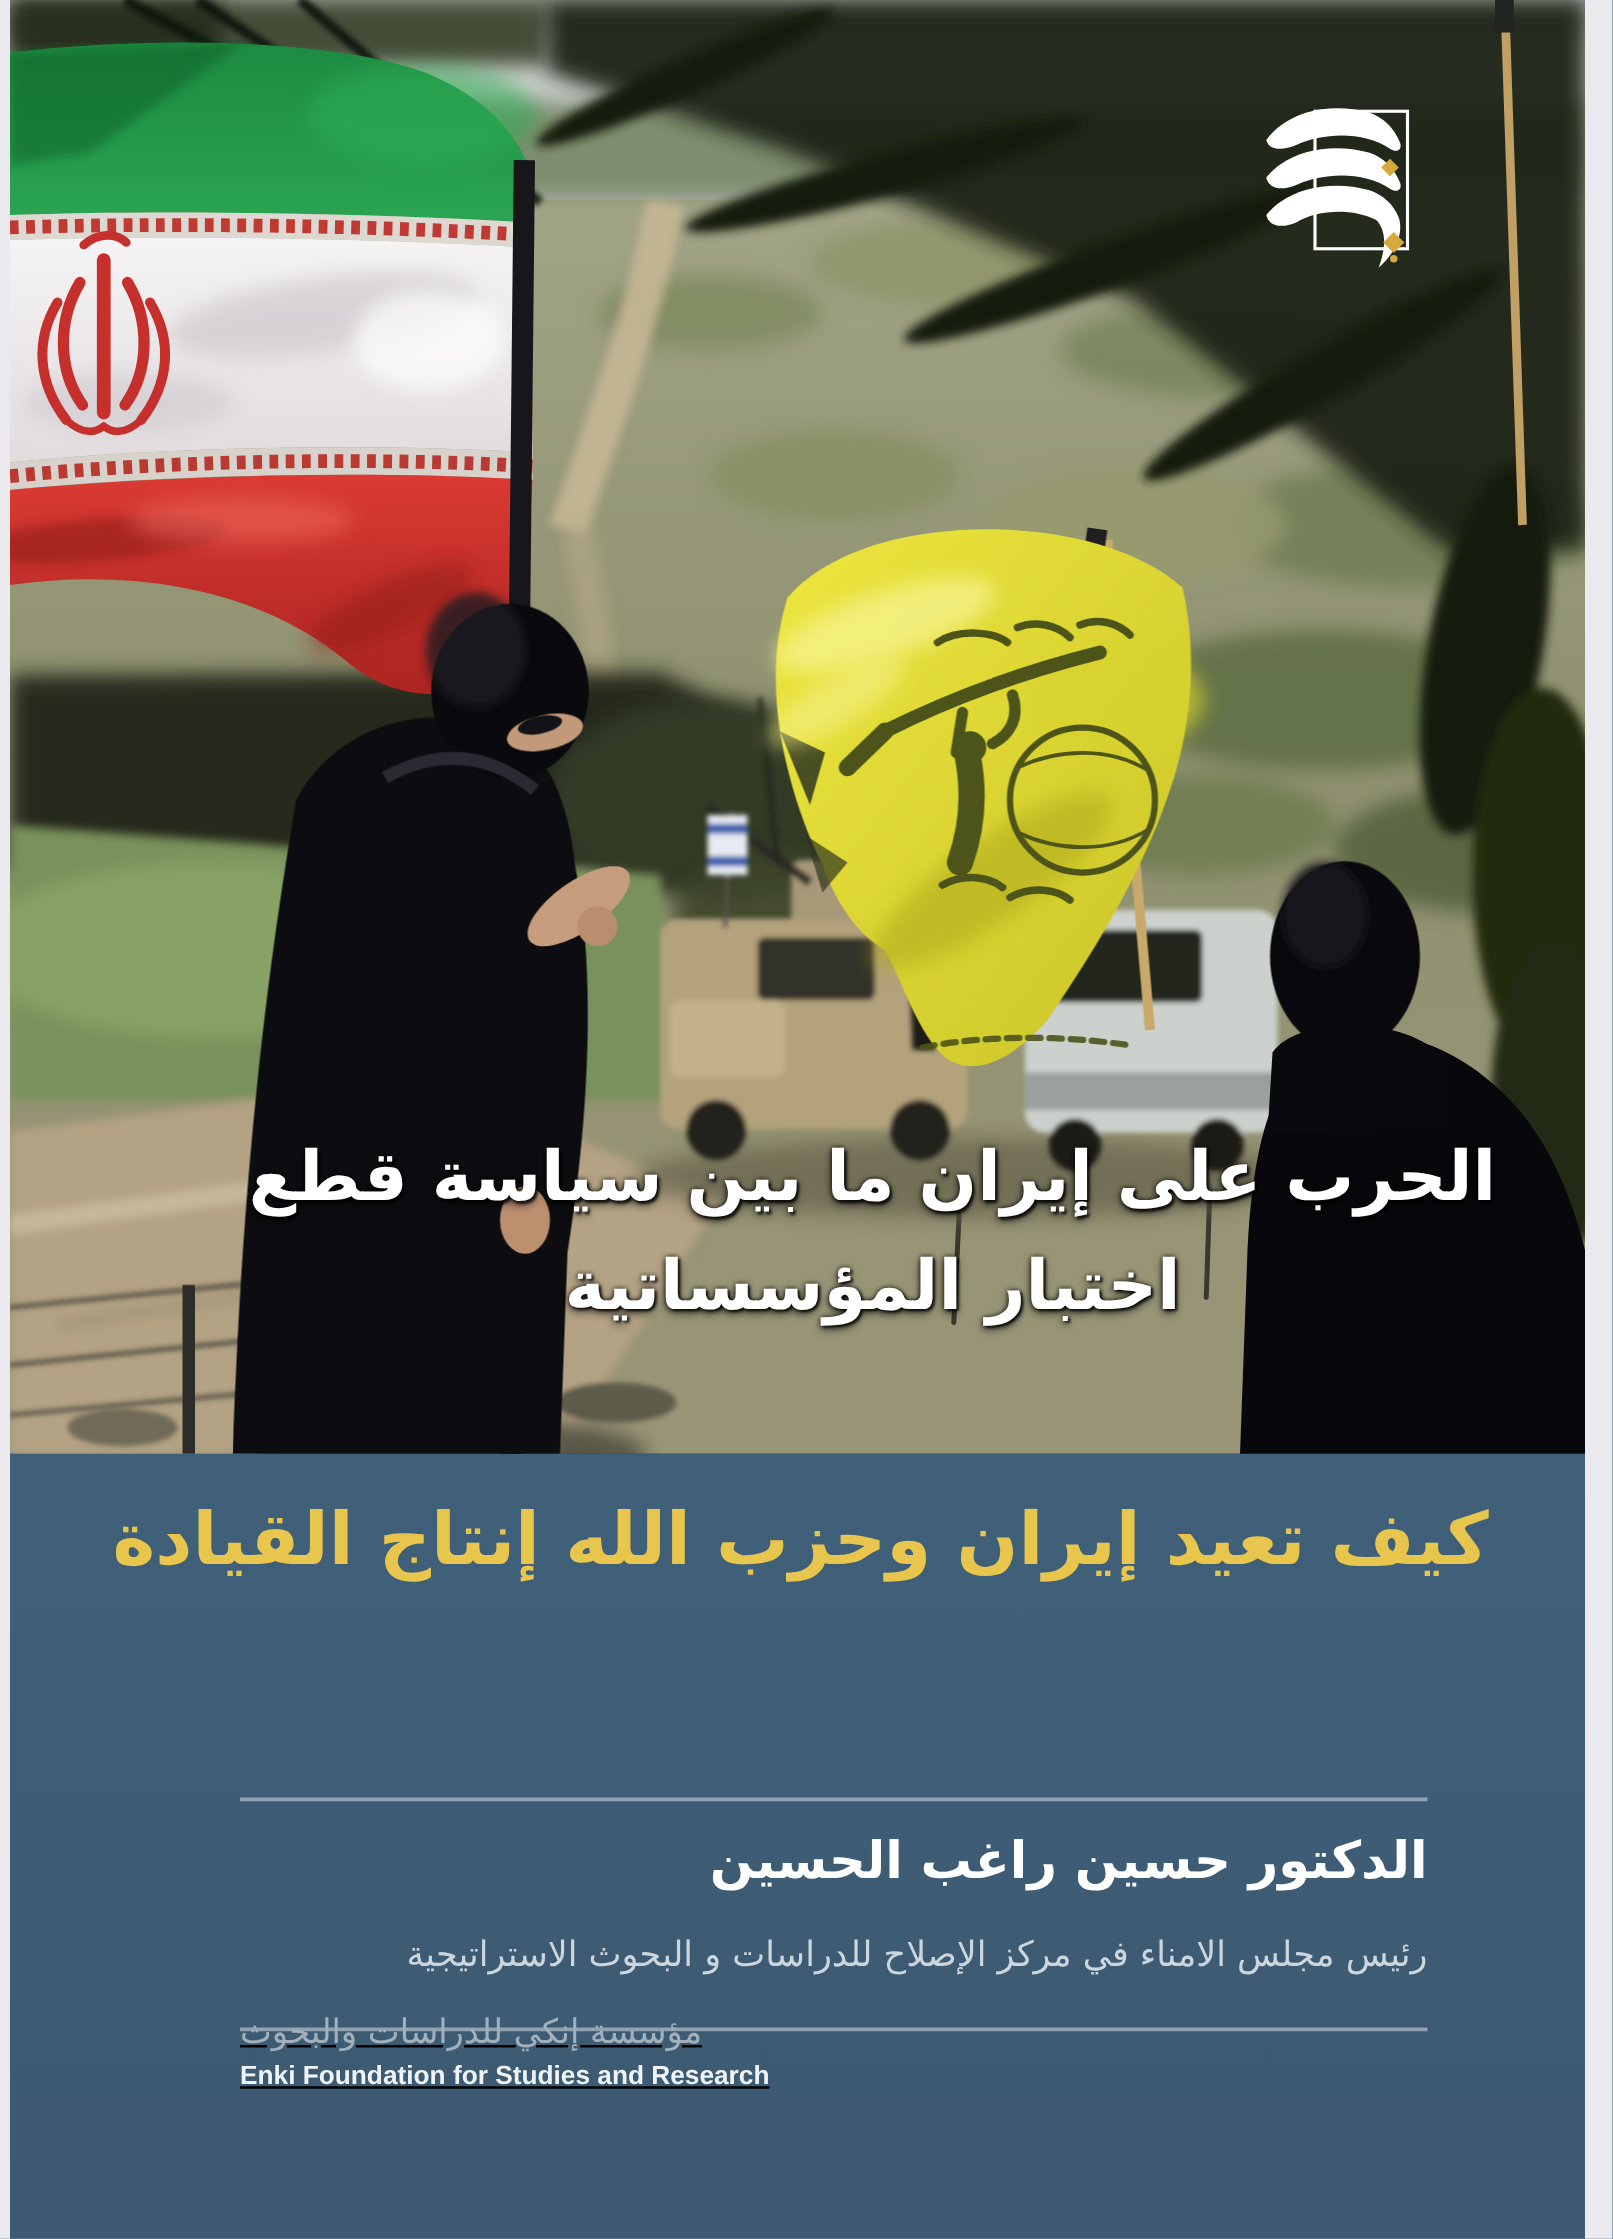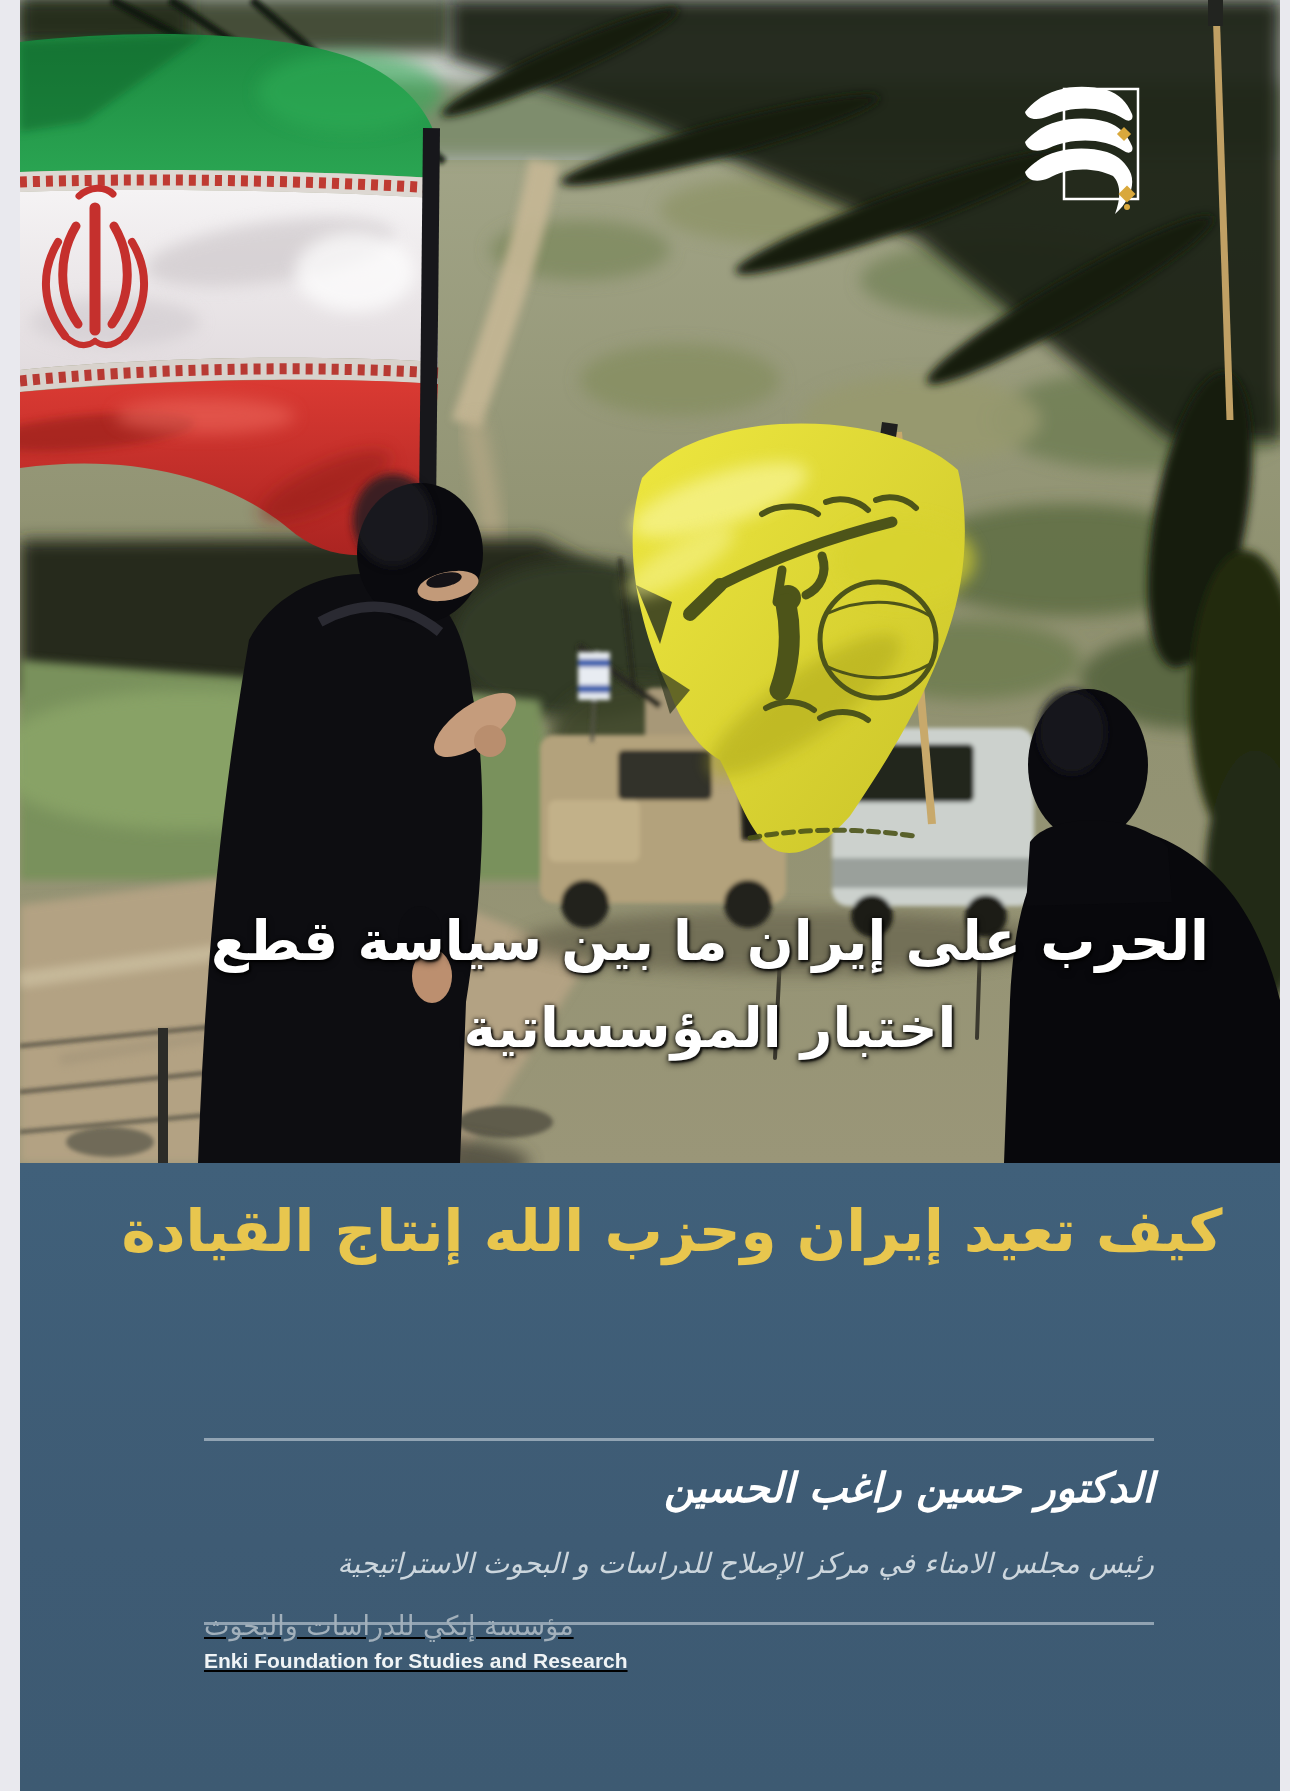--- a/index.html
+++ b/index.html
@@ -6,43 +6,42 @@
   body{
     width:1290px;height:1791px;
     background:#e9e9ee;
     font-family:"DejaVu Sans",sans-serif;
     overflow:hidden;position:relative;
   }
   .page{
     position:absolute;left:8px;top:0;
     width:1260px;height:1791px;
     background:#3f5d76;
-    margin-left:12px;
   }
   .photo{position:absolute;left:0;top:0;width:1260px;height:1163px;overflow:hidden;}
   .photo svg{display:block;}
   
   .main-title{
     position:absolute;left:120px;top:898px;width:1140px;
     text-align:center;direction:rtl;
     color:#ffffff;font-weight:bold;font-size:55px;line-height:87px;
     text-shadow:0 0 4px rgba(0,0,0,.85),0 3px 7px rgba(0,0,0,.65),2px 2px 2px rgba(0,0,0,.7);
     letter-spacing:0;
   }
   
   .band{position:absolute;left:0;top:1163px;width:1260px;height:628px;background:linear-gradient(180deg,#40607a 0%,#3e5b74 60%,#3d5a72 100%);}
   .question{
     position:absolute;left:82px;top:20px;width:1140px;
-    text-align:center;direction:rtl;
+    text-align:left;direction:rtl;
     color:#e8c64e;font-weight:bold;font-size:58px;line-height:97px;
   }
   .divider{position:absolute;left:184px;width:950px;height:3px;background:rgba(214,223,230,.55);}
   .divider.d1{top:275px;}
   .divider.d2{top:459px;}
-  .author-wrap{position:absolute;left:184px;top:302px;width:950px;text-align:right;direction:rtl;font-style:italic;}
+  .author-wrap{position:absolute;left:184px;top:302px;width:950px;text-align:right;direction:rtl;}
   .author-name{color:#ffffff;font-weight:bold;font-size:41px;line-height:46px;}
   .author-role{margin-top:33px;color:#ccd6dd;font-size:28px;line-height:40px;font-weight:normal;text-align:right;}
   .footer-wrap{position:absolute;left:184px;top:446px;width:950px;text-align:left;text-decoration:underline;}
   .footer-ar{direction:rtl;text-align:left;color:#a2b0bb;font-size:27px;line-height:34px;}
   .footer-en{color:#f0f4f6;font-size:21px;font-weight:bold;line-height:28px;font-family:"Liberation Sans","DejaVu Sans",sans-serif;margin-top:4px;}
   
   .logo{position:absolute;left:995px;top:72px;width:148px;height:170px;}
 </style>
 </head>
 <body>

